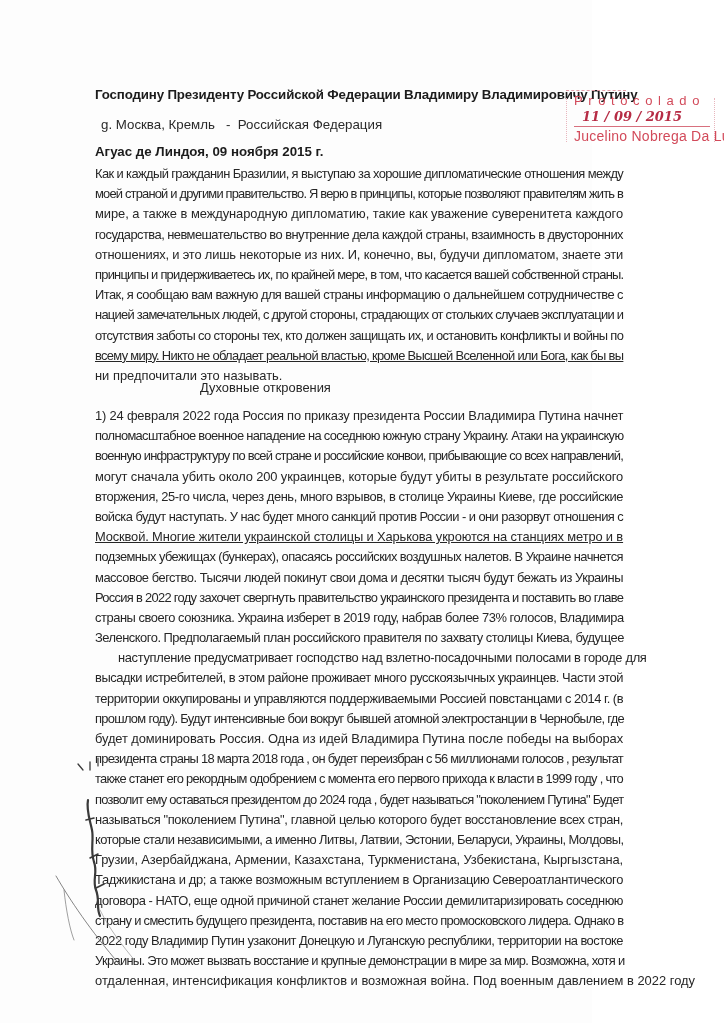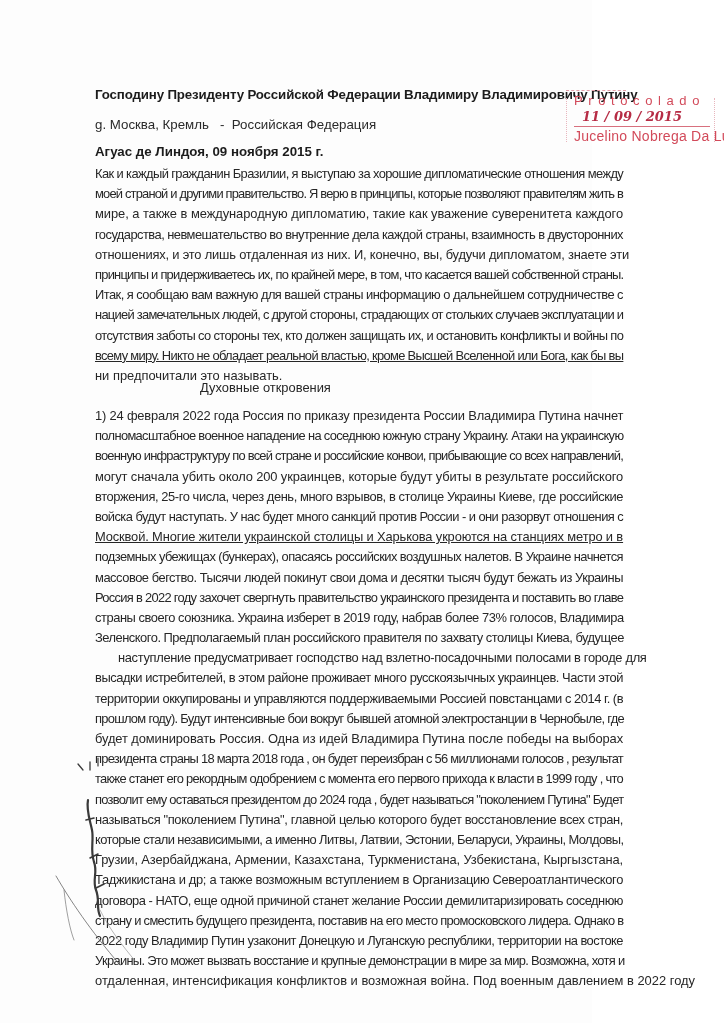--- a/index.html
+++ b/index.html
@@ -25,21 +25,21 @@
       position: absolute;
       left: 95px; top: 87px;
       font-size: 13.3px;
       font-weight: bold;
       color: #1c1c1c;
       white-space: nowrap;
       letter-spacing: -0.15px;
     }
     .location {
       position: absolute;
-      left: 95px; top: 117px;
+      left: 101px; top: 117px;
       font-size: 13.3px;
       color: #2a2a2a;
       white-space: pre;
     }
     .dateline {
       position: absolute;
       left: 95px; top: 144px;
       font-size: 13.3px;
       font-weight: bold;
       color: #1c1c1c;
@@ -146,21 +146,21 @@
     <div class="stamp-date">11 / 09 / 2015</div>
     <div class="stamp-line"></div>
     <div class="stamp-name">Jucelino Nobrega Da Luz</div>
   </div>
 
   <div class="body-text p1" id="p1">
       <span class="line" style="display: block; letter-spacing: -0.593023px;">Как и каждый гражданин Бразилии, я выступаю за хорошие дипломатические отношения между</span>
       <span class="line" style="display: block; letter-spacing: -0.804348px;">моей страной и другими правительство. Я верю в принципы, которые позволяют правителям жить в</span>
       <span class="line" style="display: block; letter-spacing: -0.0617284px;">мире, а также в международную дипломатию, такие как уважение суверенитета каждого</span>
       <span class="line" style="display: block; letter-spacing: -0.545455px;">государства, невмешательство во внутренние дела каждой страны, взаимность в двусторонних</span>
-      <span class="line" style="display: block; letter-spacing: -0.186047px;">отношениях, и это лишь отдаленная из них. И, конечно, вы, будучи дипломатом, знаете эти</span>
+      <span class="line" style="display: block; letter-spacing: -0.186047px;">отношениях, и это лишь некоторые из них. И, конечно, вы, будучи дипломатом, знаете эти</span>
       <span class="line" style="display: block; letter-spacing: -0.752688px;">принципы и придерживаетесь их, по крайней мере, в том, что касается вашей собственной страны.</span>
       <span class="line" style="display: block; letter-spacing: -0.547619px;">Итак, я сообщаю вам важную для вашей страны информацию о дальнейшем сотрудничестве с</span>
       <span class="line" style="display: block; letter-spacing: -0.725275px;">нацией замечательных людей, с другой стороны, страдающих от стольких случаев эксплуатации и</span>
       <span class="line" style="display: block; letter-spacing: -0.626374px;">отсутствия заботы со стороны тех, кто должен защищать их, и остановить конфликты и войны по</span>
       <span class="line" style="display: block; letter-spacing: -0.666667px; text-decoration: underline;">всему миру. Никто не обладает реальной властью, кроме Высшей Вселенной или Бога, как бы вы</span>
       <span class="line last" style="display: block;">ни предпочитали это называть.</span>
     </div>
 
   <div class="section-title">Духовные откровения</div>
 

